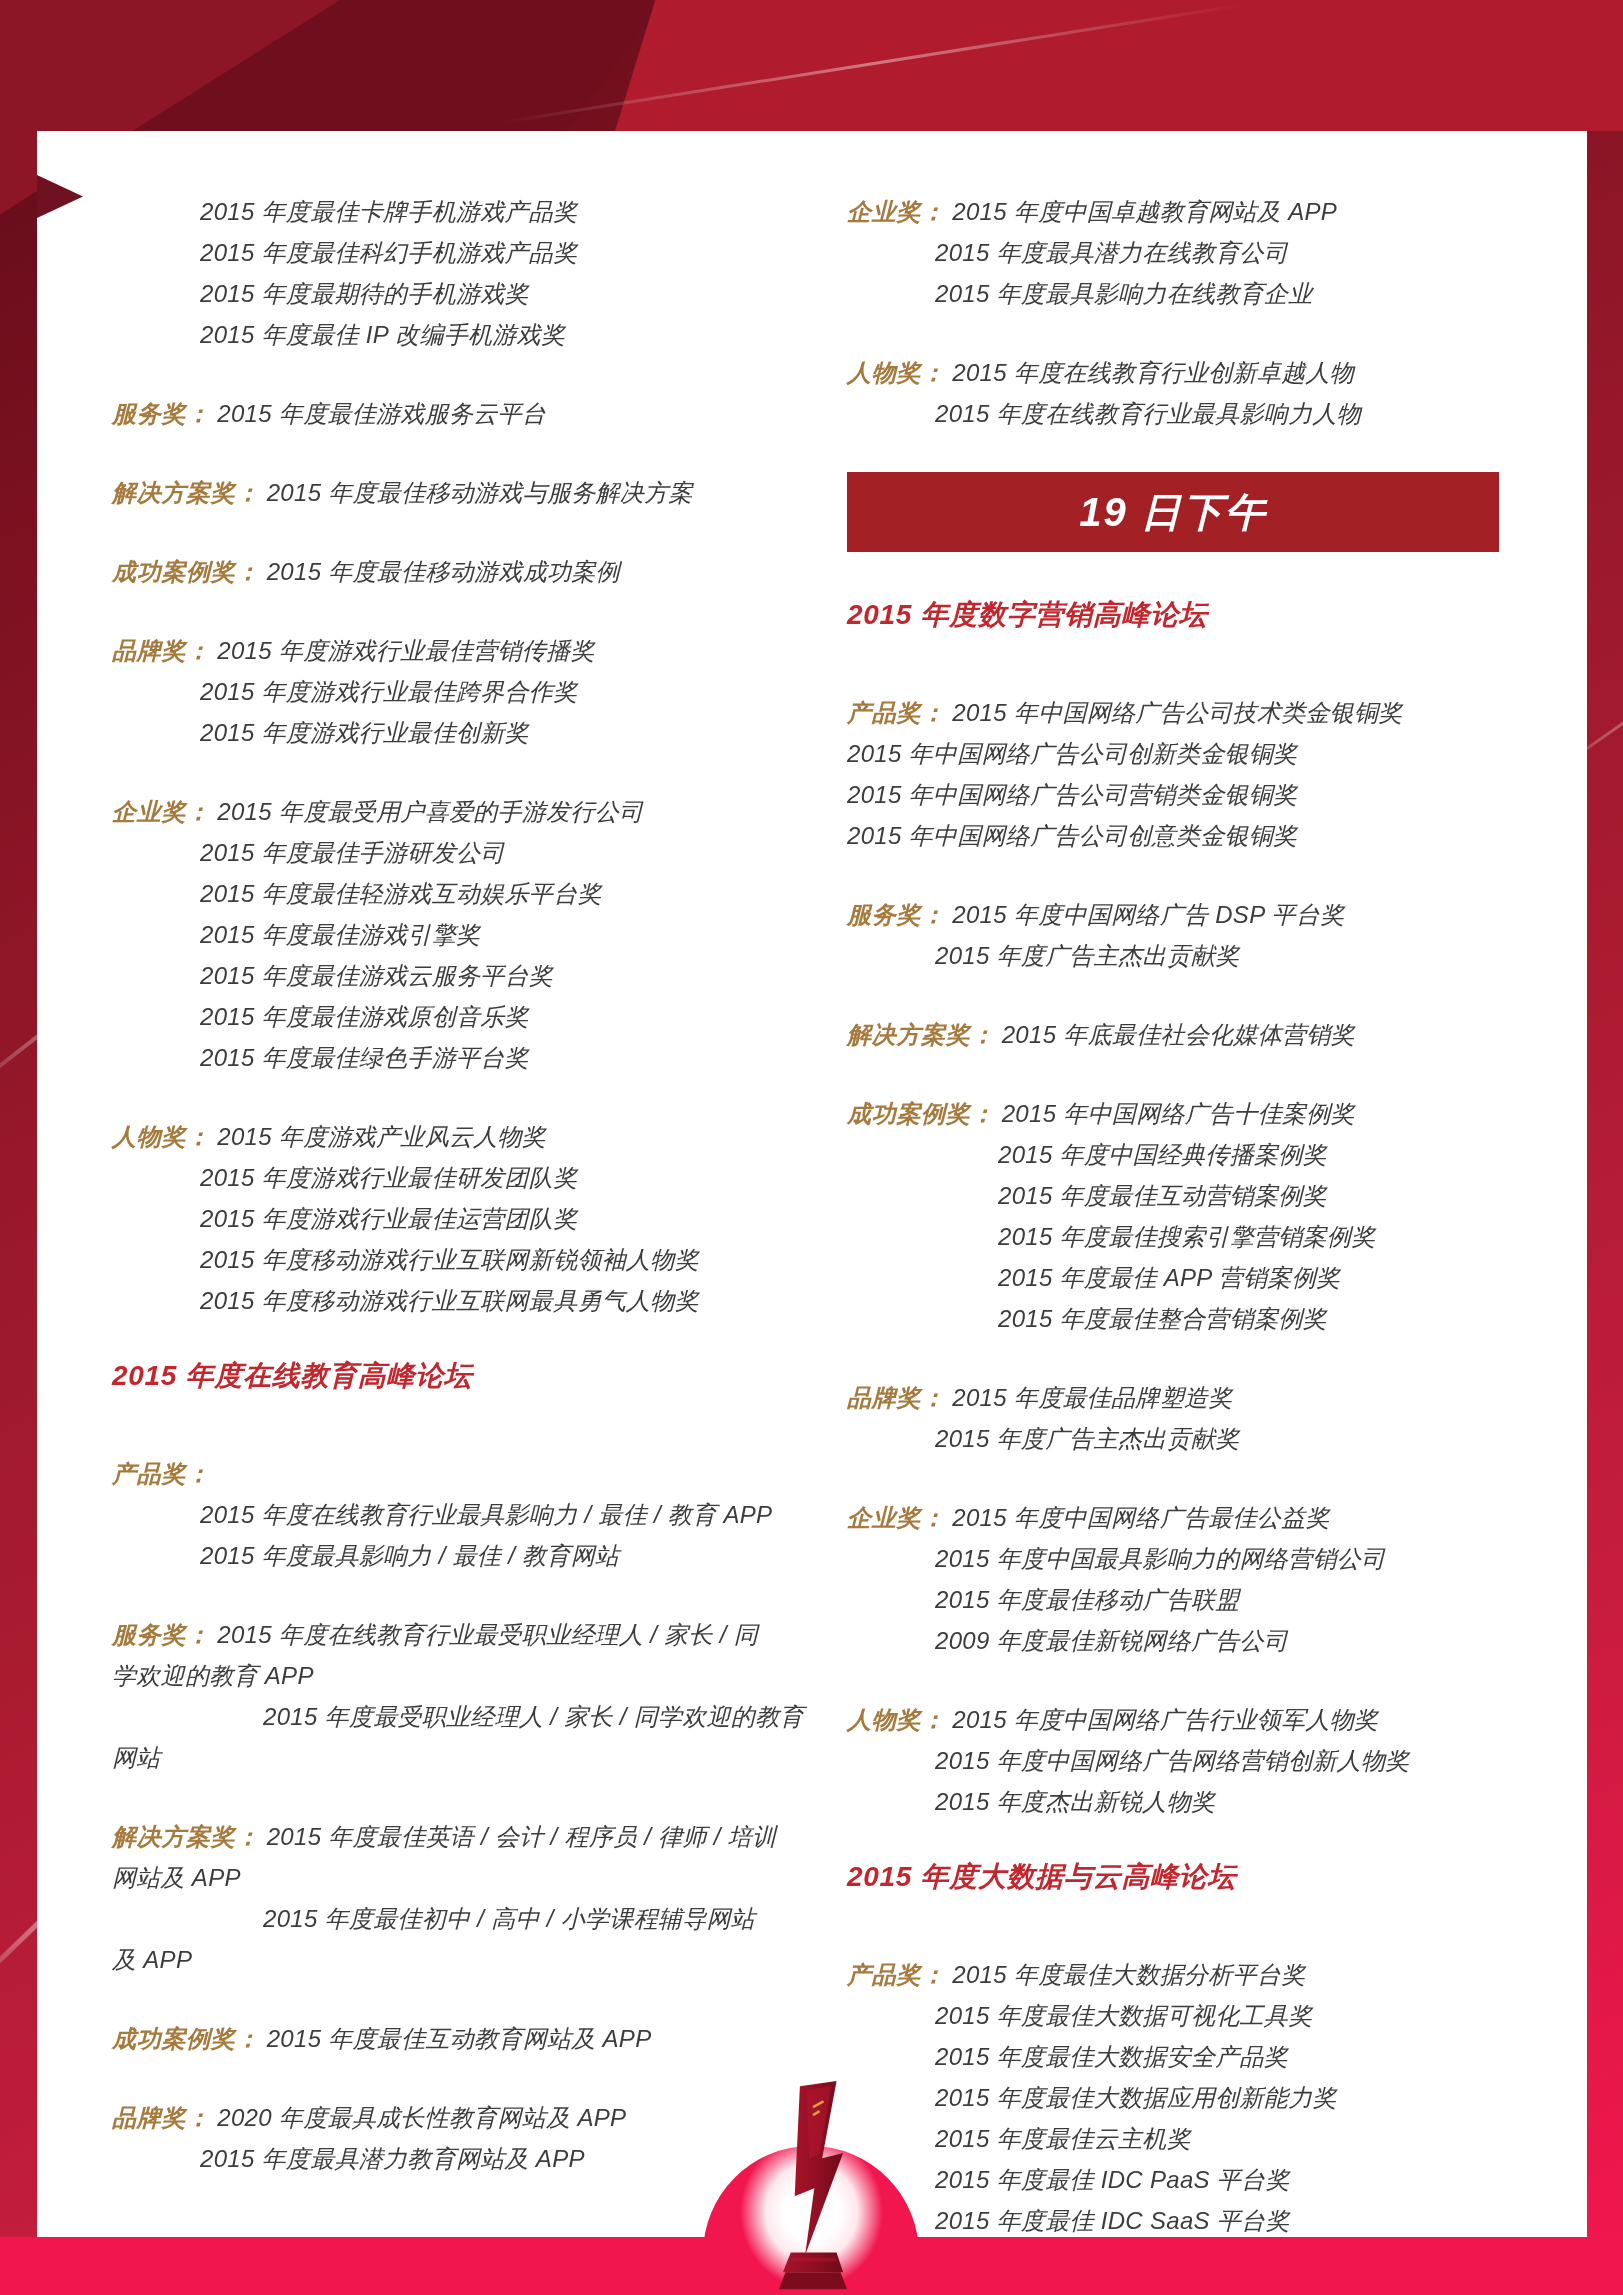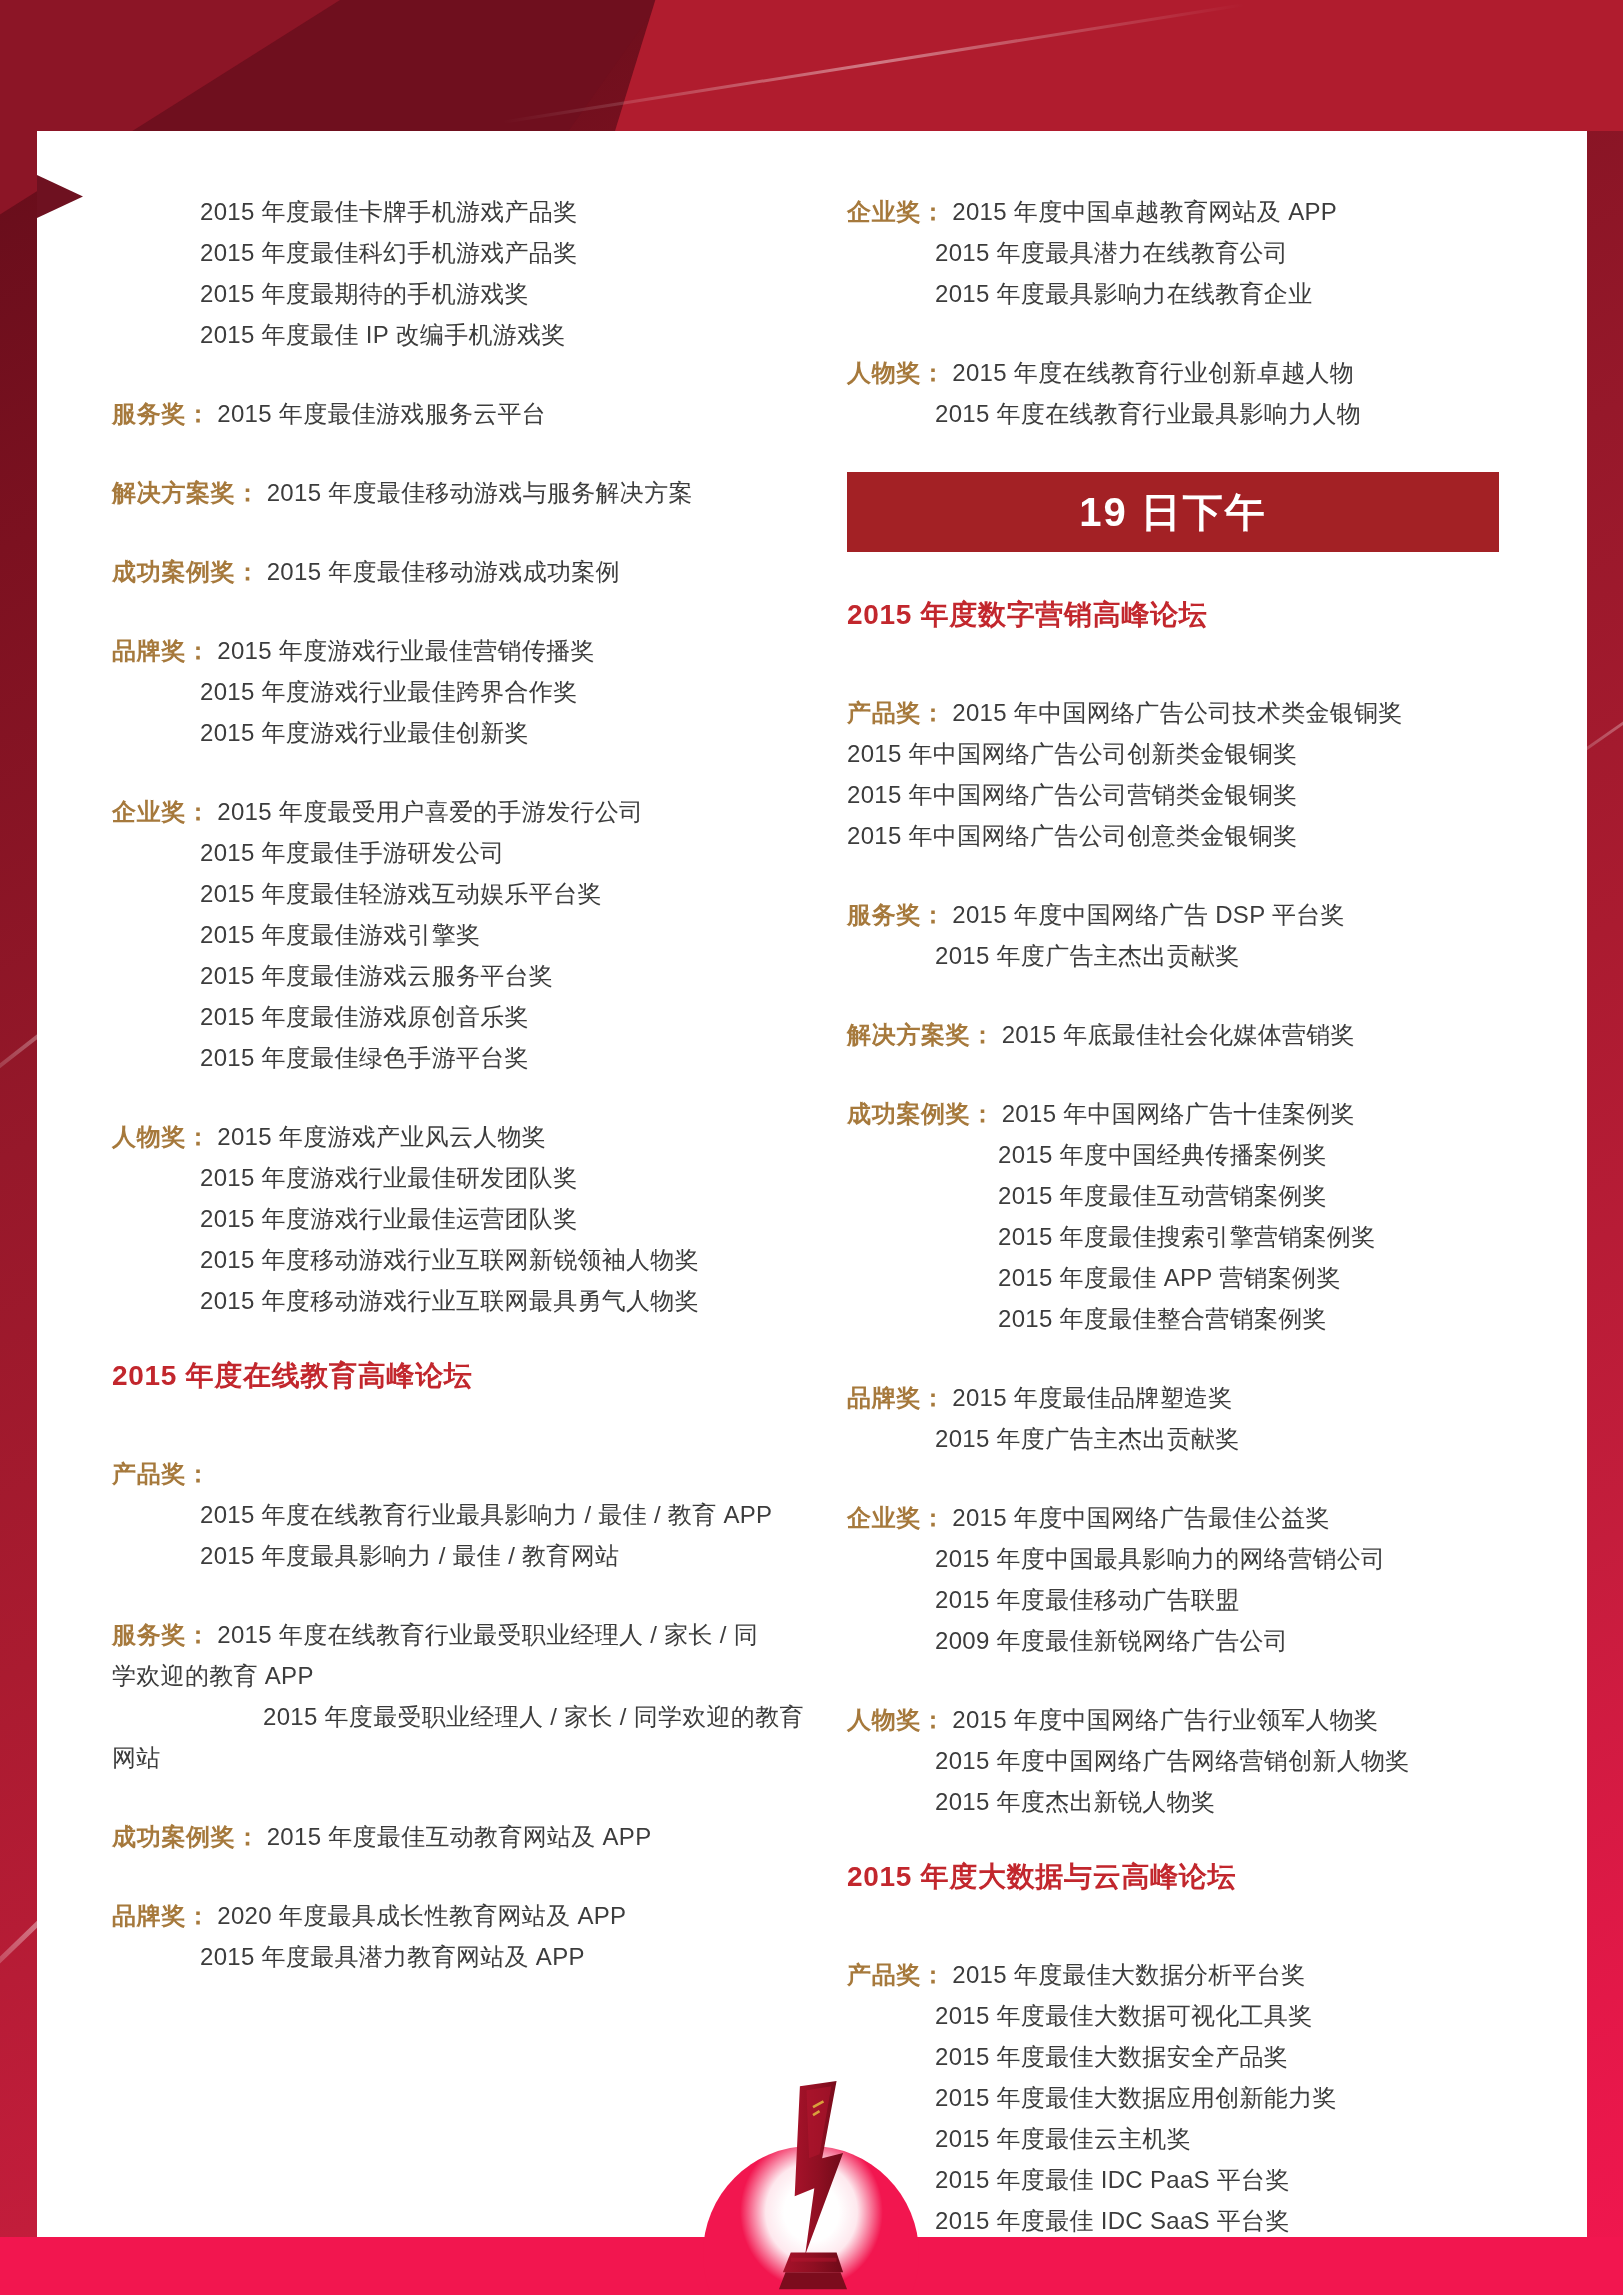--- a/index.html
+++ b/index.html
@@ -21,21 +21,21 @@
   .streak2{left:-79px;top:1018px;width:275px;height:3.9px;transform:rotate(-38deg);opacity:.5;}
   .streak3{left:-92px;top:1901px;width:301px;height:4.6px;transform:rotate(-44deg);opacity:.65;}
   .streak4{left:1498px;top:713px;width:275px;height:3.3px;transform:rotate(-35deg);opacity:.45;}
   .streak5{left:196px;top:2225px;width:340px;height:4.6px;transform:rotate(-55deg);opacity:.55;}
   .streak6{left:340px;top:2244px;width:275px;height:3.3px;transform:rotate(-55deg);opacity:.45;}
   
   .card{position:absolute;left:37px;top:131px;width:1550px;height:2106px;background:#ffffff;z-index:1;}
   .notch{position:absolute;left:37px;top:175px;width:46px;height:43px;background:#6e1120;z-index:2;
     clip-path:polygon(0 0,100% 50%,0 100%);}
   
-  .col{position:absolute;top:60px;z-index:1;}
+  .col{position:absolute;top:60px;z-index:1;font-style:italic;}
   .col-left{left:75px;width:674px;}
   .col-right{left:810px;width:652px;}
   .block{margin:0 0 38px 0;}
   .line{font-size:24px;line-height:41px;color:var(--body-text,#3c3c3c);letter-spacing:0.3px;white-space:nowrap;}
   .line.i1{padding-left:88px;}
   .line.i2{padding-left:151px;}
   .cat{color:var(--label-gold,#a6793c);font-weight:bold;margin-right:6.5px;letter-spacing:0.7px;}
   .forum-heading{font-size:28px;font-weight:bold;color:var(--heading-red,#c2272d);
     margin:17px 0 60px 0;letter-spacing:0.7px;line-height:34px;white-space:nowrap;}
   .session-banner{width:100%;height:80px;background:var(--banner-bg,#a32125);color:var(--banner-text,#ffffff);
@@ -102,20 +102,26 @@
       <div class="block">
         <div class="line i0"><span class="cat">产品奖：</span></div>
         <div class="line i1"><span>2015 年度在线教育行业最具影响力 / 最佳 / 教育 APP</span></div>
         <div class="line i1"><span>2015 年度最具影响力 / 最佳 / 教育网站</span></div>
       </div>
       <div class="block">
         <div class="line i0"><span class="cat">服务奖：</span><span>2015 年度在线教育行业最受职业经理人 / 家长 / 同</span></div>
         <div class="line i0"><span>学欢迎的教育 APP</span></div>
         <div class="line i2"><span>2015 年度最受职业经理人 / 家长 / 同学欢迎的教育</span></div>
         <div class="line i0"><span>网站</span></div>
+      </div>
+      <div class="block">
+        <div class="line i0"><span class="cat">解决方案奖：</span><span>2015 年度最佳英语 / 会计 / 程序员 / 律师 / 培训</span></div>
+        <div class="line i0"><span>网站及 APP</span></div>
+        <div class="line i2"><span>2015 年度最佳初中 / 高中 / 小学课程辅导网站</span></div>
+        <div class="line i0"><span>及 APP</span></div>
       </div>
       <div class="block">
         <div class="line i0"><span class="cat">成功案例奖：</span><span>2015 年度最佳互动教育网站及 APP</span></div>
       </div>
       <div class="block">
         <div class="line i0"><span class="cat">品牌奖：</span><span>2020 年度最具成长性教育网站及 APP</span></div>
         <div class="line i1"><span>2015 年度最具潜力教育网站及 APP</span></div>
       </div>
     </div>
   <div class="col col-right" id="col-right">

